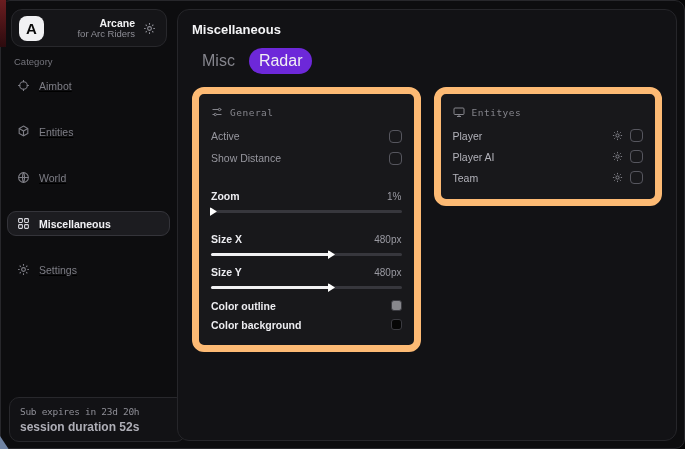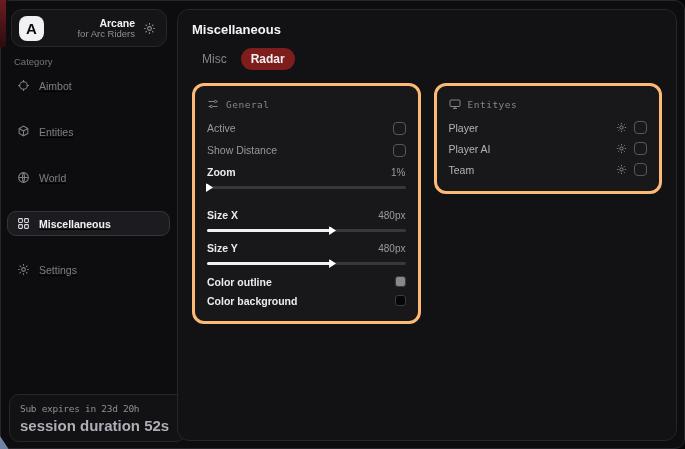--- a/index.html
+++ b/index.html
@@ -45,48 +45,48 @@
     color:#7e7e86; font-size:10.5px; cursor:pointer; }
   .nav-item.active { background:#1c1c20; border-color:#34343a; color:#f0f0f3;
     font-weight:bold; }
   .nav-item .icon { color:#7e7e86; }
   .nav-item.active .icon { color:#d6d6dc; }
 
   .sub-card { position:absolute; left:8px; bottom:6px; width:177px;
     border:1px solid #28282c; border-radius:10px; background:#121215;
     padding:8px 10px 7px; }
   .sub-line1 { font-size:9.5px; color:#8e8e96; letter-spacing:-0.3px; }
-  .sub-line2 { font-size:15px; font-weight:bold; color:#aeaeb6; margin-top:3px; }
+  .sub-line2 { font-size:12px; font-weight:bold; color:#aeaeb6; margin-top:3px; }
 
   
   .main { position:absolute; left:176px; top:8px; right:7px; bottom:7px;
     background:#121215; border:1px solid #26262a; border-radius:12px;
     padding:12px 14px; }
   .page-title { font-size:13px; font-weight:bold; color:#f4f4f6; }
   .tabs { display:flex; align-items:center; gap:4px; margin-top:11px; }
-  .tab { font-size:12px; color:#85858d; padding:4px 10px; border-radius:13px;
+  .tab { font-size:16px; color:#85858d; padding:4px 10px; border-radius:13px;
     cursor:pointer; }
-  .tab.active { background:#7f1d1d; color:#f0f0f3; font-weight:bold; }
+  .tab.active { background:#6d28d9; color:#f0f0f3; font-weight:normal; }
 
   .cards { display:flex; align-items:flex-start; gap:13px; margin-top:13px; }
-  .card { width:236px; background:#18181b; border:3px solid #fdba74;
+  .card { width:236px; background:#18181b; border:7px solid #fdba74;
     border-radius:12px; padding:9px 12px 11px; }
   .card-head { display:flex; align-items:center; gap:7px; height:18px;
     color:#85858c; margin-bottom:4px; }
   .card-head .label { font-size:9.5px; letter-spacing:0.5px; }
 
   .row { display:flex; align-items:center; justify-content:space-between; height:22px; }
   .row .lbl { font-size:10.5px; color:#97979f; }
   .row .lbl.bright { color:#ececf0; font-weight:bold; }
   .row .val { font-size:10px; color:#9a9aa2; }
 
   .checkbox { width:13px; height:13px; border:1.5px solid #56565e;
     border-radius:4px; background:transparent; cursor:pointer; }
 
-  .slider-group { margin-top:2px; }
+  .slider-group { margin-top:18px; }
   .slider-track { position:relative; height:3px; background:#37373d;
     border-radius:2px; margin:5px 0 7px; cursor:pointer; }
   .slider-fill { position:relative; height:100%; background:#f1f1f3;
     border-radius:2px; }
   .slider-thumb { position:absolute; right:-4px; top:50%;
     transform:translateY(-50%); width:7px; height:9px; background:#ffffff;
     clip-path:polygon(0 0,100% 50%,0 100%); }
 
   .swatch { width:11px; height:11px; border-radius:3px; border:1px solid #3a3a40;
     cursor:pointer; }

